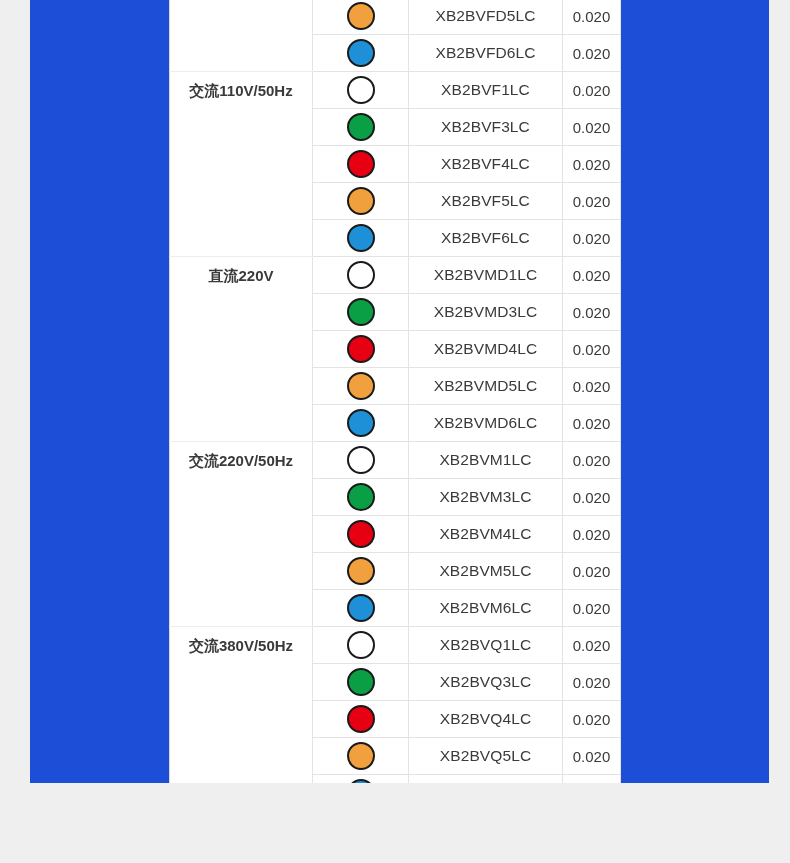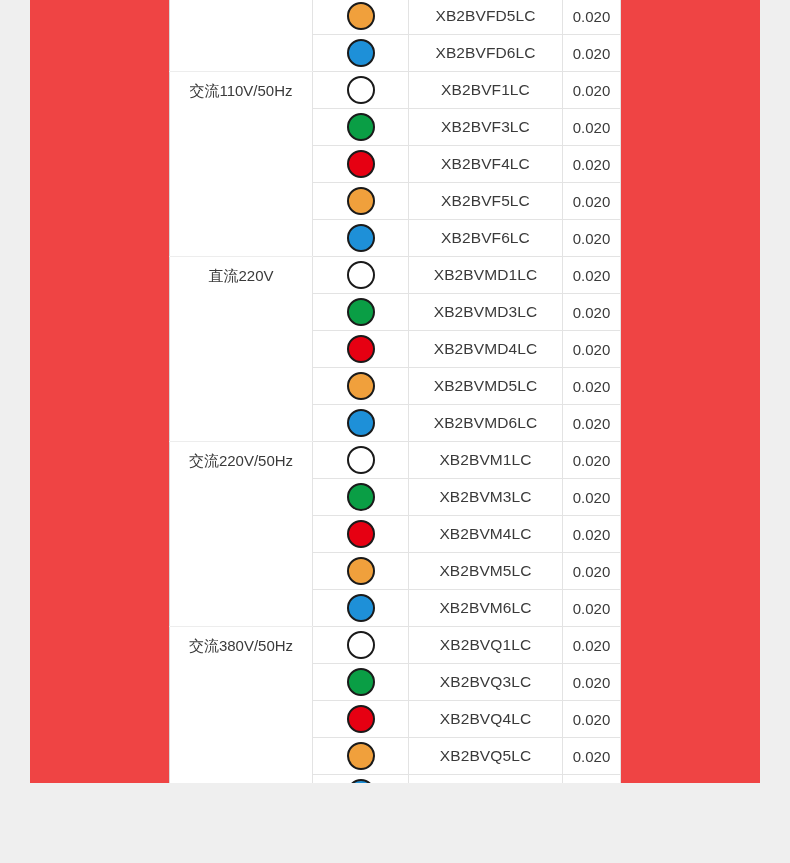--- a/index.html
+++ b/index.html
@@ -15,22 +15,23 @@
     overflow: hidden;
   }
 
   
   #page-sheet {
     position: absolute;
     left: 30px;
     top: 0;
     width: 730px;
     height: 783px;
-    background: #ef4444;
+    background: #1d4ed8;
     overflow: hidden;
+    padding-left: 9px;
   }
 
   
   #spec-table {
     position: absolute;
     left: 139px;           
     top: -3px;             
     width: 451px;
     border-collapse: collapse;
     table-layout: fixed;
@@ -54,20 +55,21 @@
   
   #spec-table td.voltage-cell {
     border-top: 1px solid #ededed;
     border-bottom: 1px solid #ededed;
     border-left: 1px solid #d8d8d8;
     border-right: 1px solid #e3e3e3;
     vertical-align: top;
     padding-top: 10px;
     font-size: 15px;
     color: #3a3a3a;
+    font-weight: bold;
   }
   #spec-table td.model-cell {
     font-size: 15.5px;
     letter-spacing: 0.1px;
     color: #3a3a3a;
   }
   #spec-table td.value-cell {
     font-size: 15px;
     color: #3a3a3a;
   }

